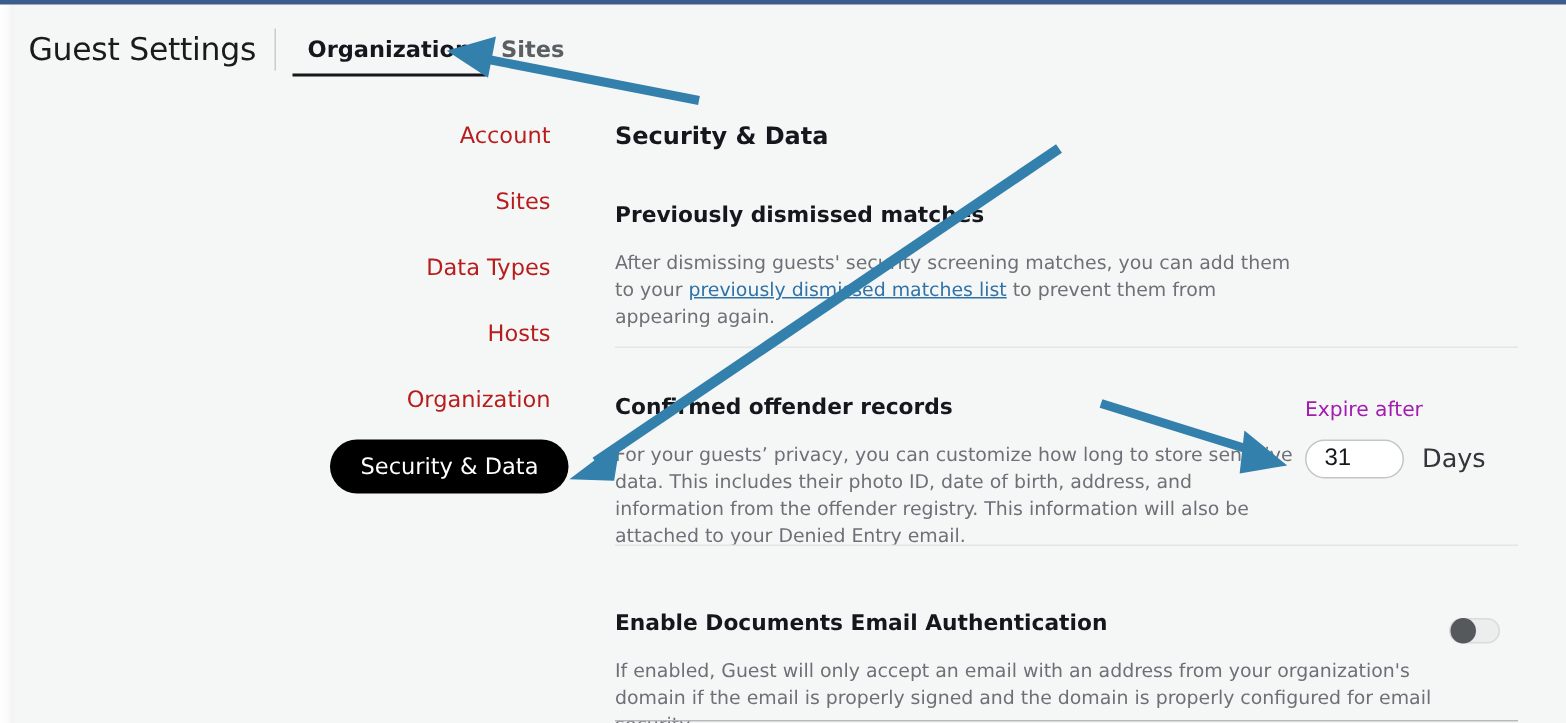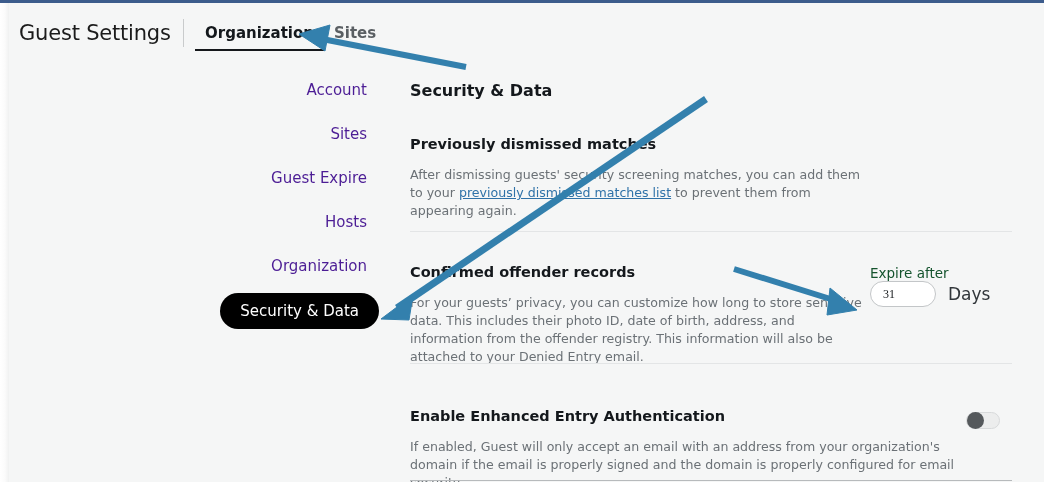--- a/index.html
+++ b/index.html
@@ -78,21 +78,21 @@
   .sidenav {
     position: absolute;
     left: 150px; top: 70px;
     width: 220px;
     display: flex;
     flex-direction: column;
     align-items: flex-end;
   }
   .nav-item {
     font-size: 15px;
-    color: #4c1d95;
+    color: #b91c1c;
     padding: 8px 12px;
     margin-bottom: 10px;
     border-radius: 18px;
     text-align: right;
     white-space: nowrap;
     cursor: pointer;
   }
   .nav-item.selected {
     background: #000000;
     color: #ffffff;
@@ -137,35 +137,35 @@
   .d1 { position: absolute; left: 8px; top: 150px; width: 602px; }
   .d2 { position: absolute; left: 8px; top: 282px; width: 602px; }
   .d3 { position: absolute; left: 8px; top: 399px; width: 602px; background: #b7babc; }
   .expire-group {
     position: absolute;
     right: 12px; top: 1px;
     width: 130px;
   }
   .expire-label {
     font-size: 13.5px;
-    color: #14532d;
-    margin-bottom: 0;
+    color: #a21caf;
+    margin-bottom: 12px;
   }
   .expire-row {
     display: flex;
     align-items: center;
   }
   .expire-input {
     width: 66px;
     height: 26px;
     border: 1px solid #c3c6c8;
     border-radius: 13px;
     background: #ffffff;
-    font-family: Liberation Serif, serif;
-    font-size: 12px;
+    font-family: Liberation Sans, sans-serif;
+    font-size: 16px;
     color: #15181b;
     padding: 0 12px;
     box-sizing: border-box;
     outline: none;
   }
   .expire-unit {
     font-size: 17px;
     color: #31363a;
     margin-left: 12px;
   }
@@ -210,21 +210,21 @@
     <div class="tab-sep"></div>
     <div class="tabs">
       <div class="tab active">Organization</div>
       <div class="tab">Sites</div>
     </div>
   </div>
 
   <div class="sidenav">
     <div class="nav-item">Account</div>
     <div class="nav-item">Sites</div>
-    <div class="nav-item">Guest Expire</div>
+    <div class="nav-item">Data Types</div>
     <div class="nav-item">Hosts</div>
     <div class="nav-item">Organization</div>
     <div class="nav-item selected">Security &amp; Data</div>
   </div>
 
   <div class="content">
 
     <div class="section-title">Security &amp; Data</div>
 
     <div class="block">
@@ -245,21 +245,21 @@
         <div class="expire-row">
           <input class="expire-input" type="text" value="31" style="">
           <div class="expire-unit">Days</div>
         </div>
       </div>
     </div>
 
     <div class="divider d2"></div>
 
     <div class="block" style="margin-top:42px; position:relative;">
-      <div class="block-head">Enable Enhanced Entry Authentication</div>
+      <div class="block-head">Enable Documents Email Authentication</div>
       <div class="block-body" style="max-width:565px;">If enabled, Guest will only accept an email with an address from your organization's domain if the email is properly signed and the domain is properly configured for email security.</div>
       <div class="toggle">
         <div class="knob"></div>
       </div>
     </div>
 
     <div class="divider d3"></div>
 
   </div>
 </div>

